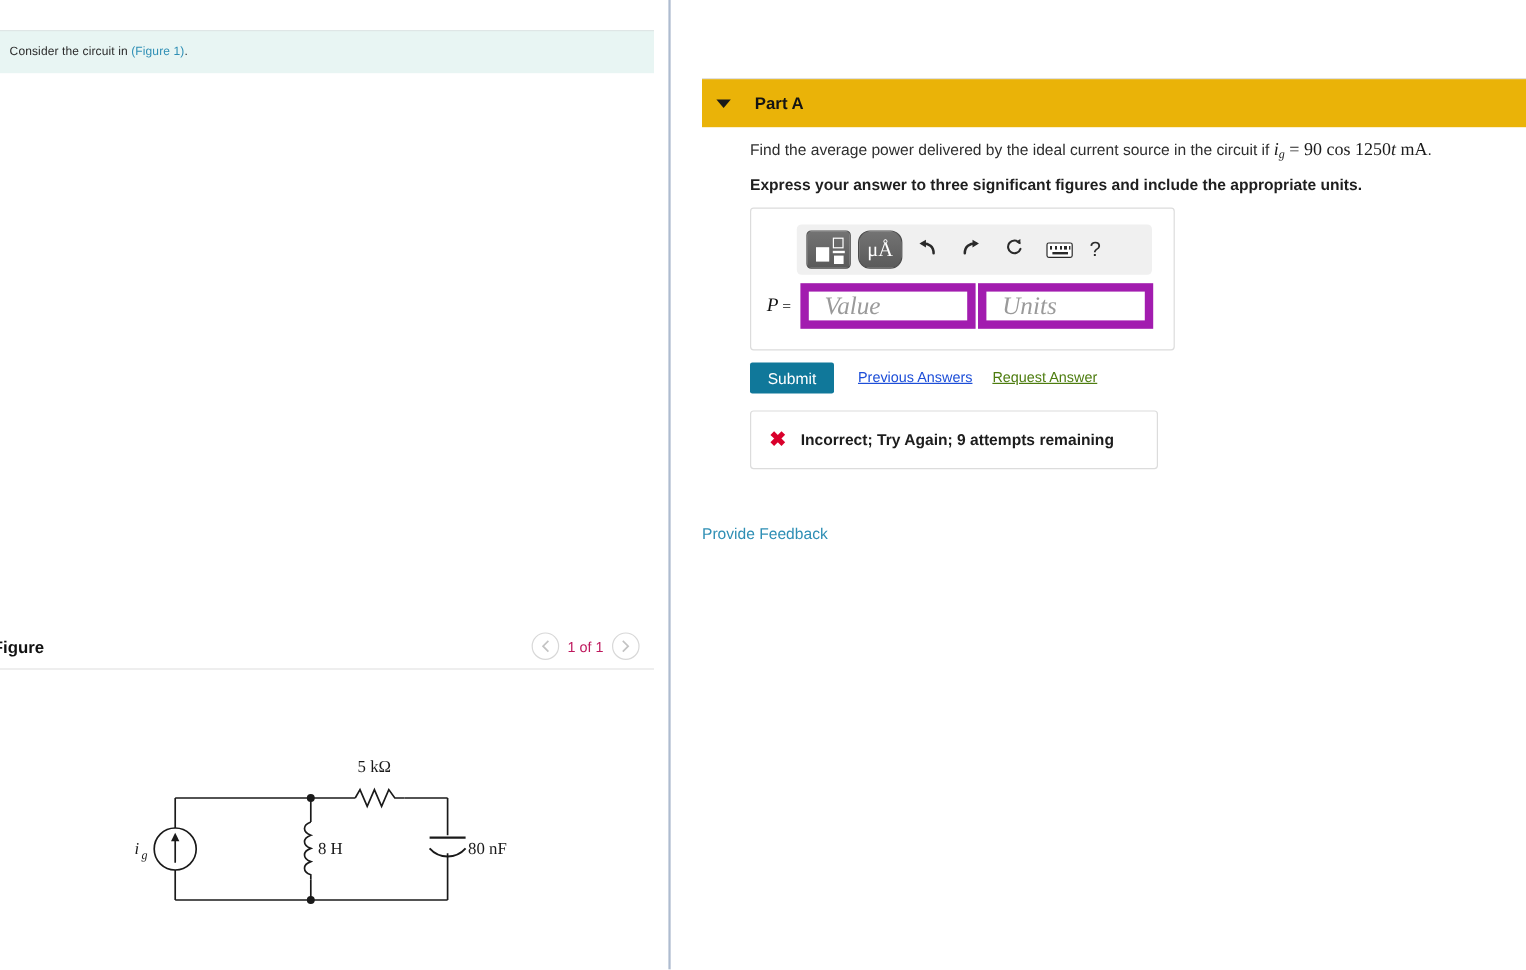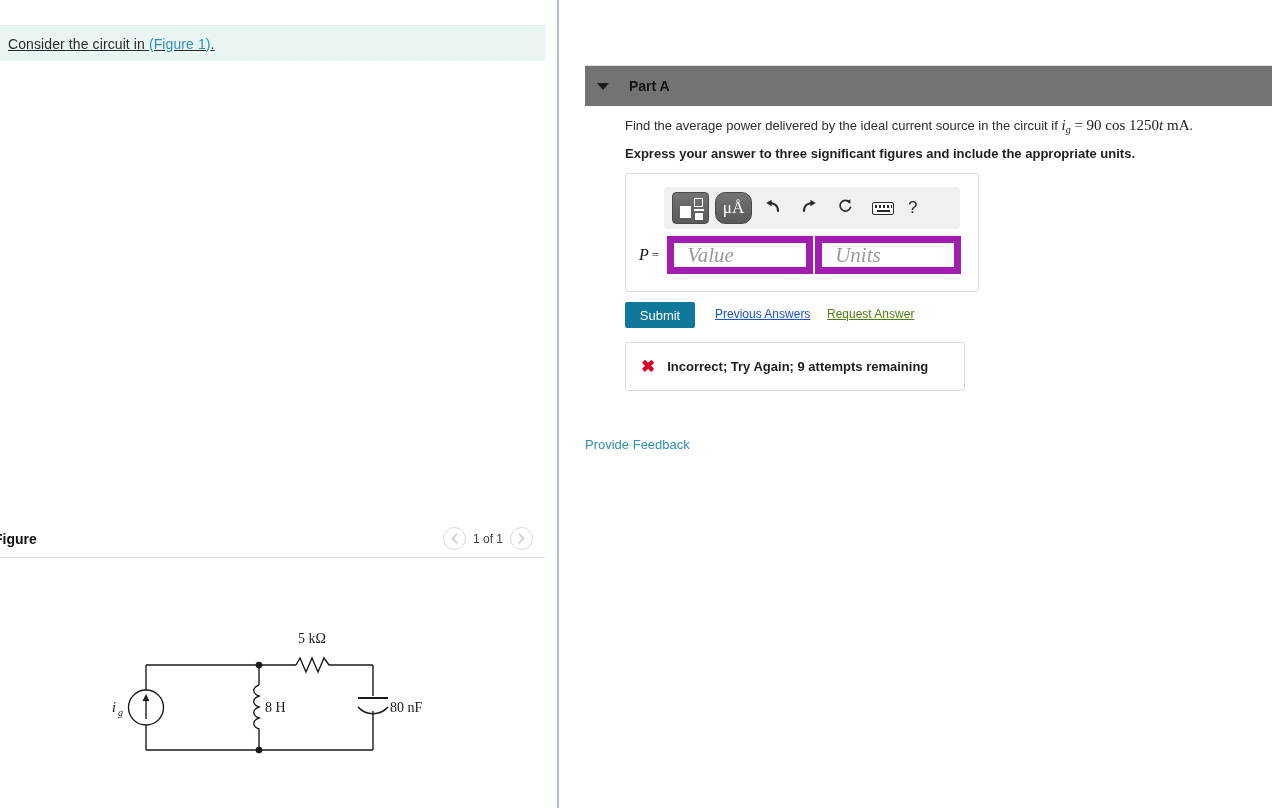--- a/index.html
+++ b/index.html
@@ -25,21 +25,21 @@
   }
   .intro-banner {
     position: absolute; left: 0; top: 25px;
     width: 545px; height: 36px;
     background: #e8f5f3;
     border-top: 1px solid #dfe6e6;
     display: flex; align-items: center;
     padding-left: 8px;
   }
   .intro-text {
-    font-size: 14px; color: #2b2b2b; letter-spacing: .1px; text-decoration: underline;
+    font-size: 10px; color: #2b2b2b; letter-spacing: .1px;
   }
   .figlink { color: #2f8fb5; }
   .figlink-after { color: #2b2b2b; }
 
   
   .figure-header {
     position: absolute; left: 0; top: 520px;
     width: 545px; height: 37px;
     display: flex; align-items: center;
   }
@@ -50,40 +50,40 @@
   .figure-pager {
     position: absolute; right: 12px; top: 7px;
     display: flex; align-items: center; gap: 7px;
   }
   .pager-btn {
     width: 23px; height: 23px; border-radius: 50%;
     border: 1px solid #d8d8d8; background: #fff;
     display: flex; align-items: center; justify-content: center;
     color: #c3c3c3; font-size: 12px; line-height: 1;
   }
-  .pager-label { font-size: 12px; color: #404040; }
+  .pager-label { font-size: 12px; color: #be185d; }
   .figure-rule {
     position: absolute; left: 0; top: 557px;
     width: 545px; height: 1px; background: #e3e3e3;
   }
 
   .figure-canvas {
     position: absolute; left: 0; top: 570px;
     width: 545px; height: 238px;
   }
 
   
   .right-panel {
     position: absolute; left: 559px; top: 0;
     width: 713px; height: 808px; background: #fff;
   }
   .part-header {
     position: absolute; left: 26px; top: 65px;
     width: 687px; height: 41px;
-    background: #737373;
+    background: #eab308;
     border-top: 1px solid #e0e0e0;
     display: flex; align-items: center;
   }
   .caret {
     width: 0; height: 0; margin-left: 12px; margin-right: 20px;
     border-left: 6px solid transparent;
     border-right: 6px solid transparent;
     border-top: 7px solid #1a1a1a;
   }
   .part-title { font-size: 14px; font-weight: bold; color: #141414; }

